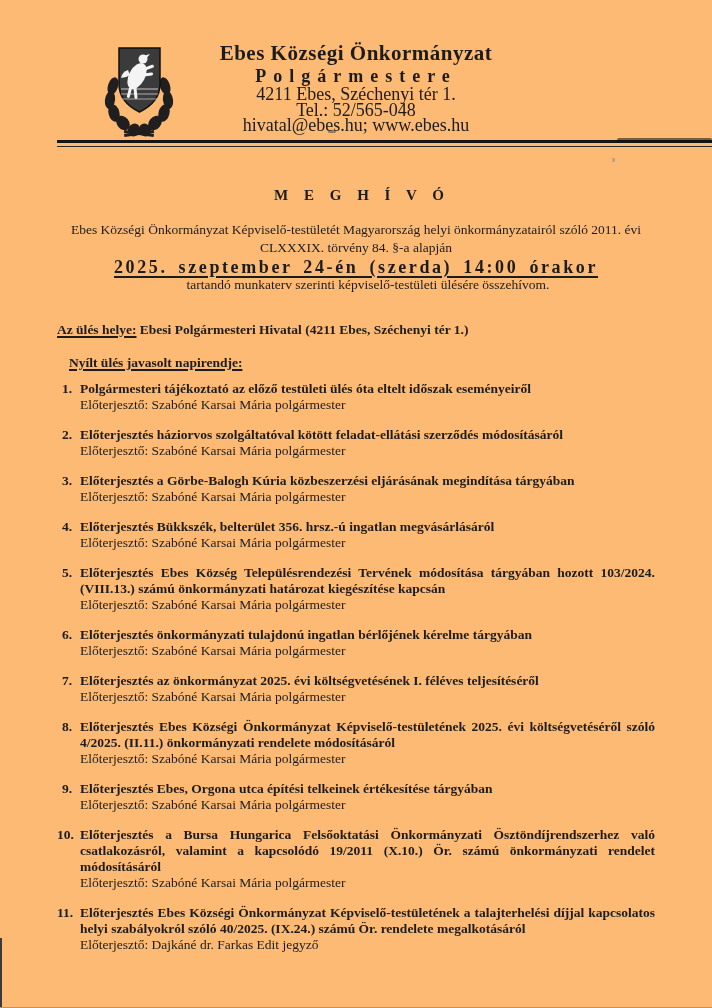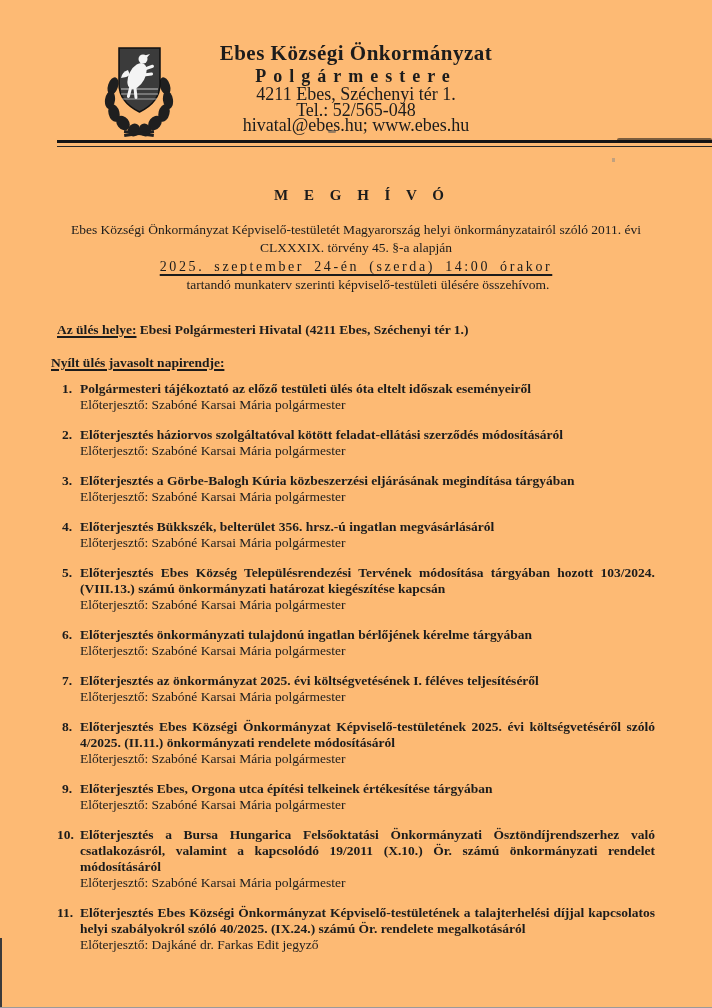--- a/index.html
+++ b/index.html
@@ -23,29 +23,29 @@
   .rule-smudge{position:absolute;top:138px;right:0;width:95px;height:4px;background:#111;opacity:.55;border-radius:2px;}
   .speck-a{position:absolute;top:130px;left:328px;width:8px;height:3px;background:#555;opacity:.6;border-radius:2px;}
   .speck-b{position:absolute;top:158px;left:612px;width:3px;height:4px;background:#888;opacity:.5;}
   
   .doc-title{position:absolute;top:187px;left:0;width:100%;text-align:center;
     font-size:15px;font-weight:bold;letter-spacing:6px;padding-left:6px;}
   .intro{position:absolute;top:221px;left:0;width:100%;text-align:center;
     font-size:13.5px;line-height:18px;}
   .date-line{position:absolute;top:257px;left:0;width:100%;text-align:center;}
   .date-line span{
-    font-size:14px;font-weight:normal;letter-spacing:2.6px;word-spacing:4px;
+    font-size:18px;font-weight:bold;letter-spacing:2.6px;word-spacing:4px;
     text-decoration:underline;text-underline-offset:3px;text-decoration-thickness:1.5px;
   }
   .date-suffix{position:absolute;top:276px;left:12px;width:100%;text-align:center;
     font-size:13.5px;line-height:17px;}
   
   .location{position:absolute;top:321px;left:57px;right:67px;font-size:13.5px;font-weight:bold;line-height:17px;}
   .u{text-decoration:underline;text-underline-offset:2px;text-decoration-thickness:1.5px;}
-  .agenda-heading{position:absolute;top:354px;left:51px;font-size:13.5px;font-weight:bold;line-height:17px;}
+  .agenda-heading{position:absolute;top:354px;left:69px;font-size:13.5px;font-weight:bold;line-height:17px;}
   
   .agenda-list{position:absolute;top:381px;left:57px;right:57px;}
   .agenda-item{display:flex;margin-bottom:14px;}
   .agenda-item .num{flex:0 0 23px;font-weight:bold;font-size:13.5px;line-height:16px;box-sizing:border-box;}
   .agenda-item .num.single{padding-left:5px;}
   .agenda-item .body{flex:1;}
   .agenda-item .title{font-weight:bold;font-size:13.5px;line-height:16px;text-align:justify;}
   .agenda-item .presenter{font-size:13.5px;line-height:16px;}
   
   .edge-left{position:absolute;left:0;top:938px;width:2px;height:70px;background:#3a3a3a;}
@@ -103,21 +103,21 @@
 
   <div class="double-rule"></div>
   <div class="rule-smudge"></div>
   <div class="speck-a"></div>
   <div class="speck-b"></div>
 
   <div class="doc-title">M E G H Í V Ó</div>
 
   <div class="intro">
     <span>Ebes Községi Önkormányzat Képviselő-testületét Magyarország helyi önkormányzatairól szóló 2011. évi</span><br>
-    <span>CLXXXIX. törvény 45. §-a alapján</span>
+    <span>CLXXXIX. törvény 84. §-a alapján</span>
   </div>
 
   <div class="date-line">
     <span>2025. szeptember 24-én (szerda) 14:00 órakor</span>
   </div>
   <div class="date-suffix">tartandó munkaterv szerinti képviselő-testületi ülésére összehívom.</div>
 
   <div class="location">
     <span class="u">Az ülés helye:</span>
     <span>Ebesi Polgármesteri Hivatal (4211 Ebes, Széchenyi tér 1.)</span>

